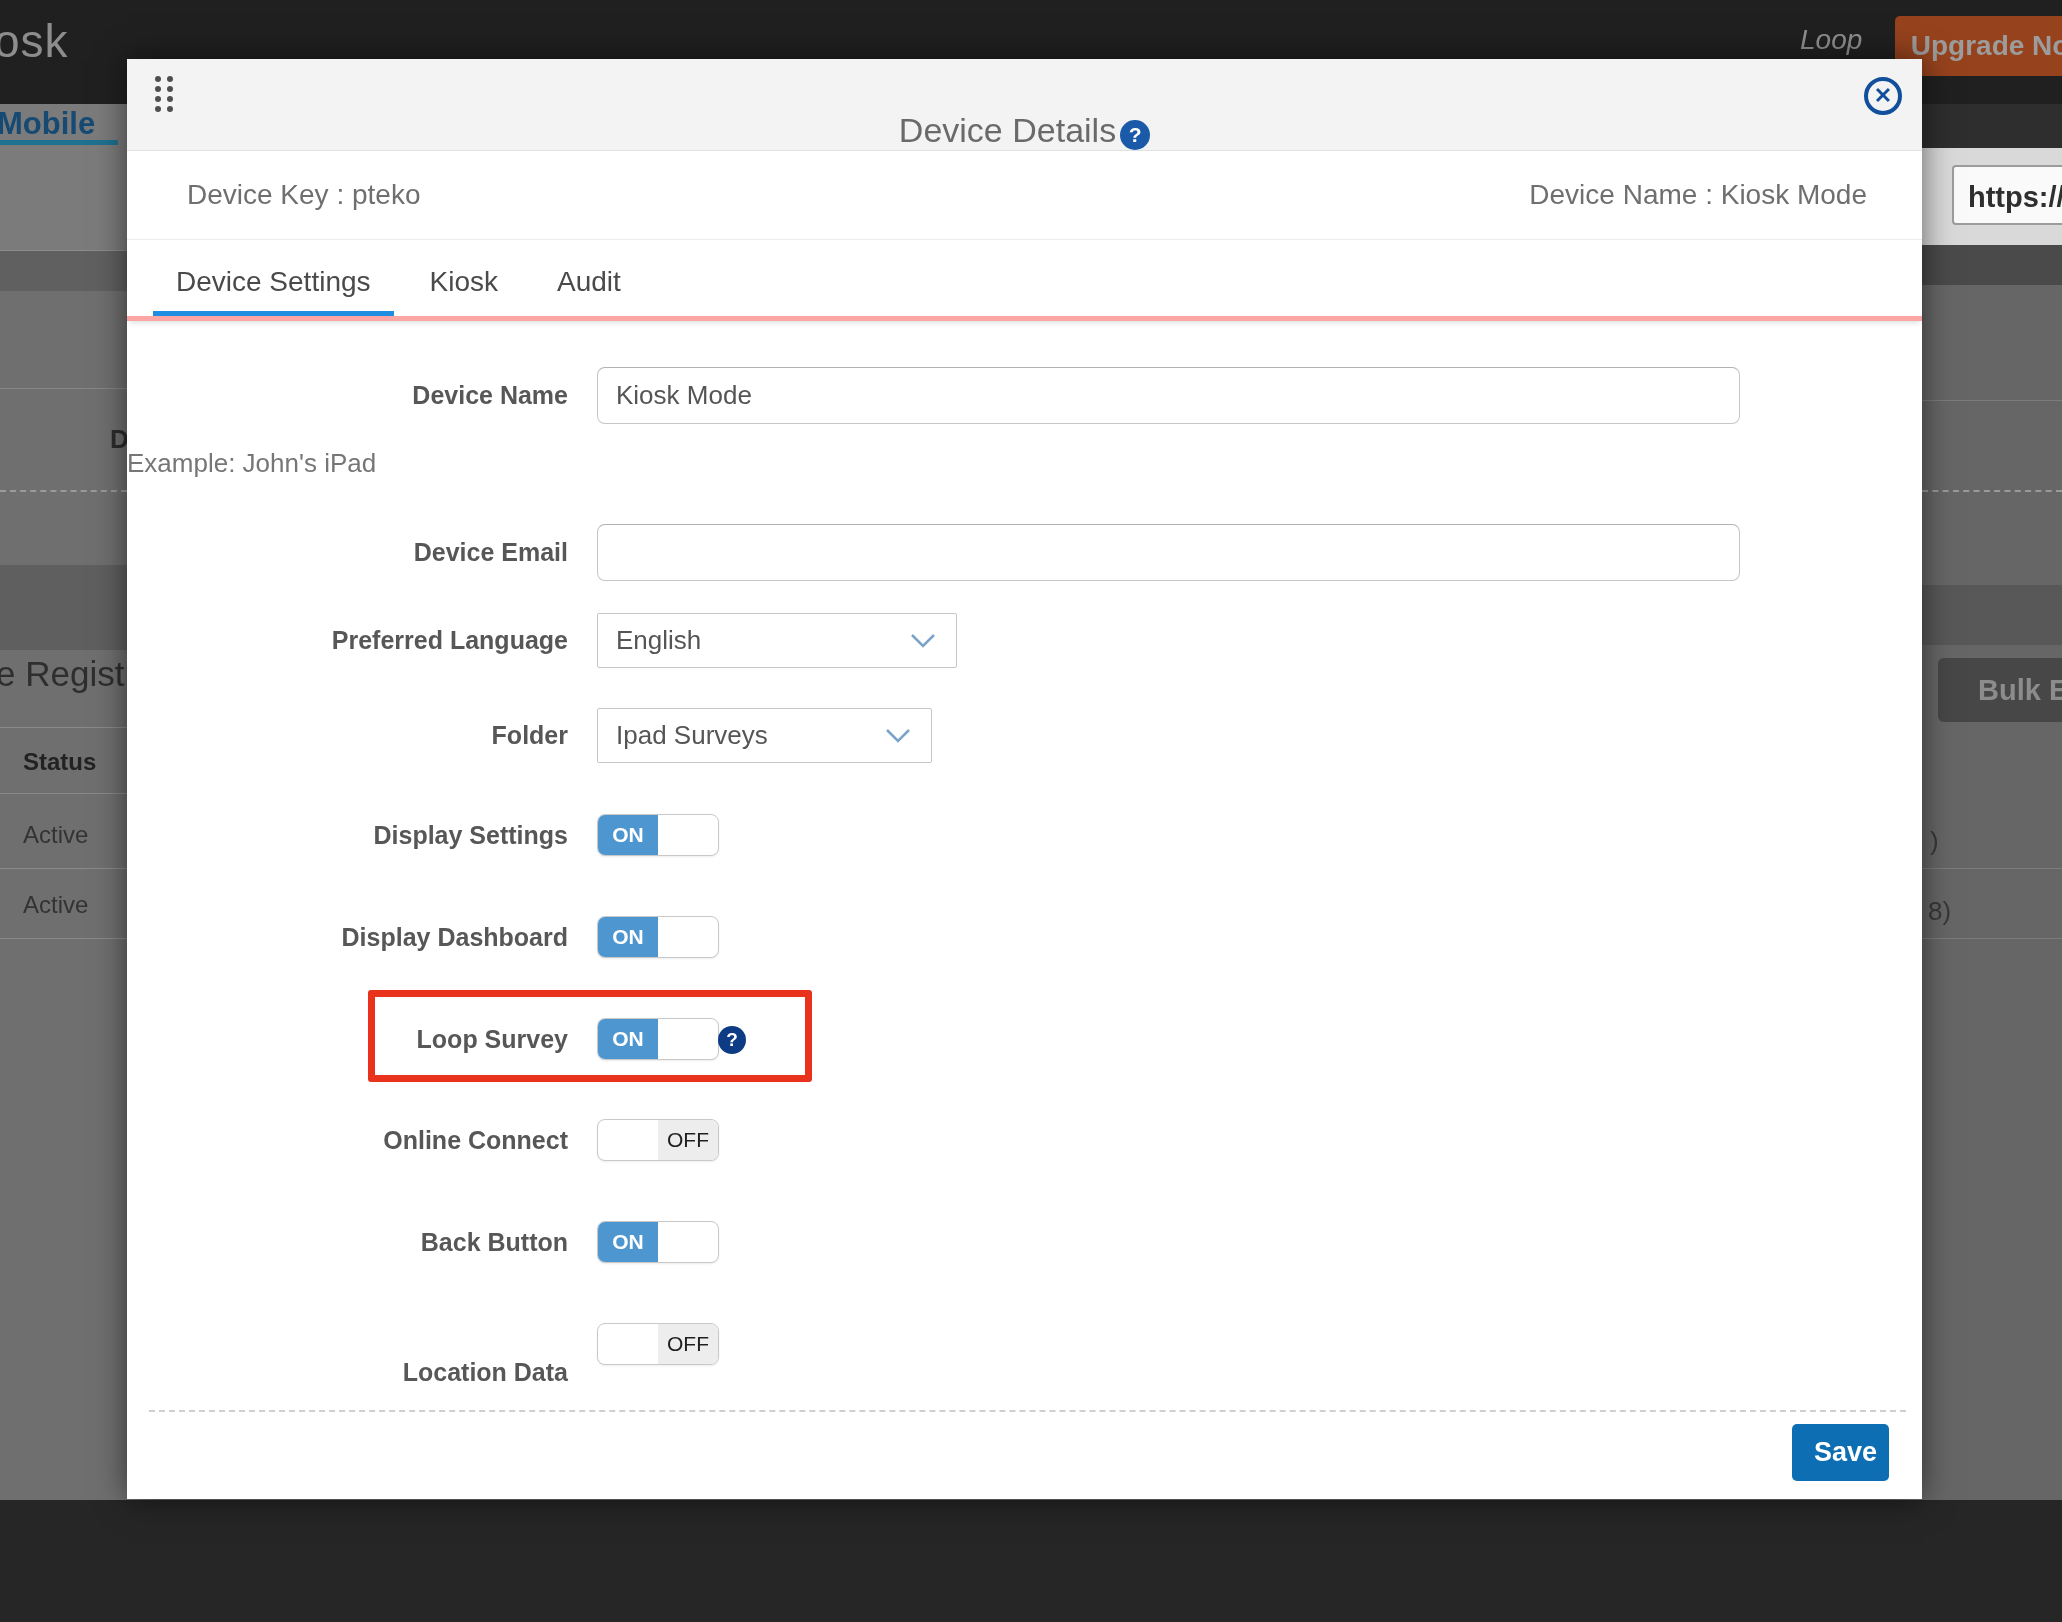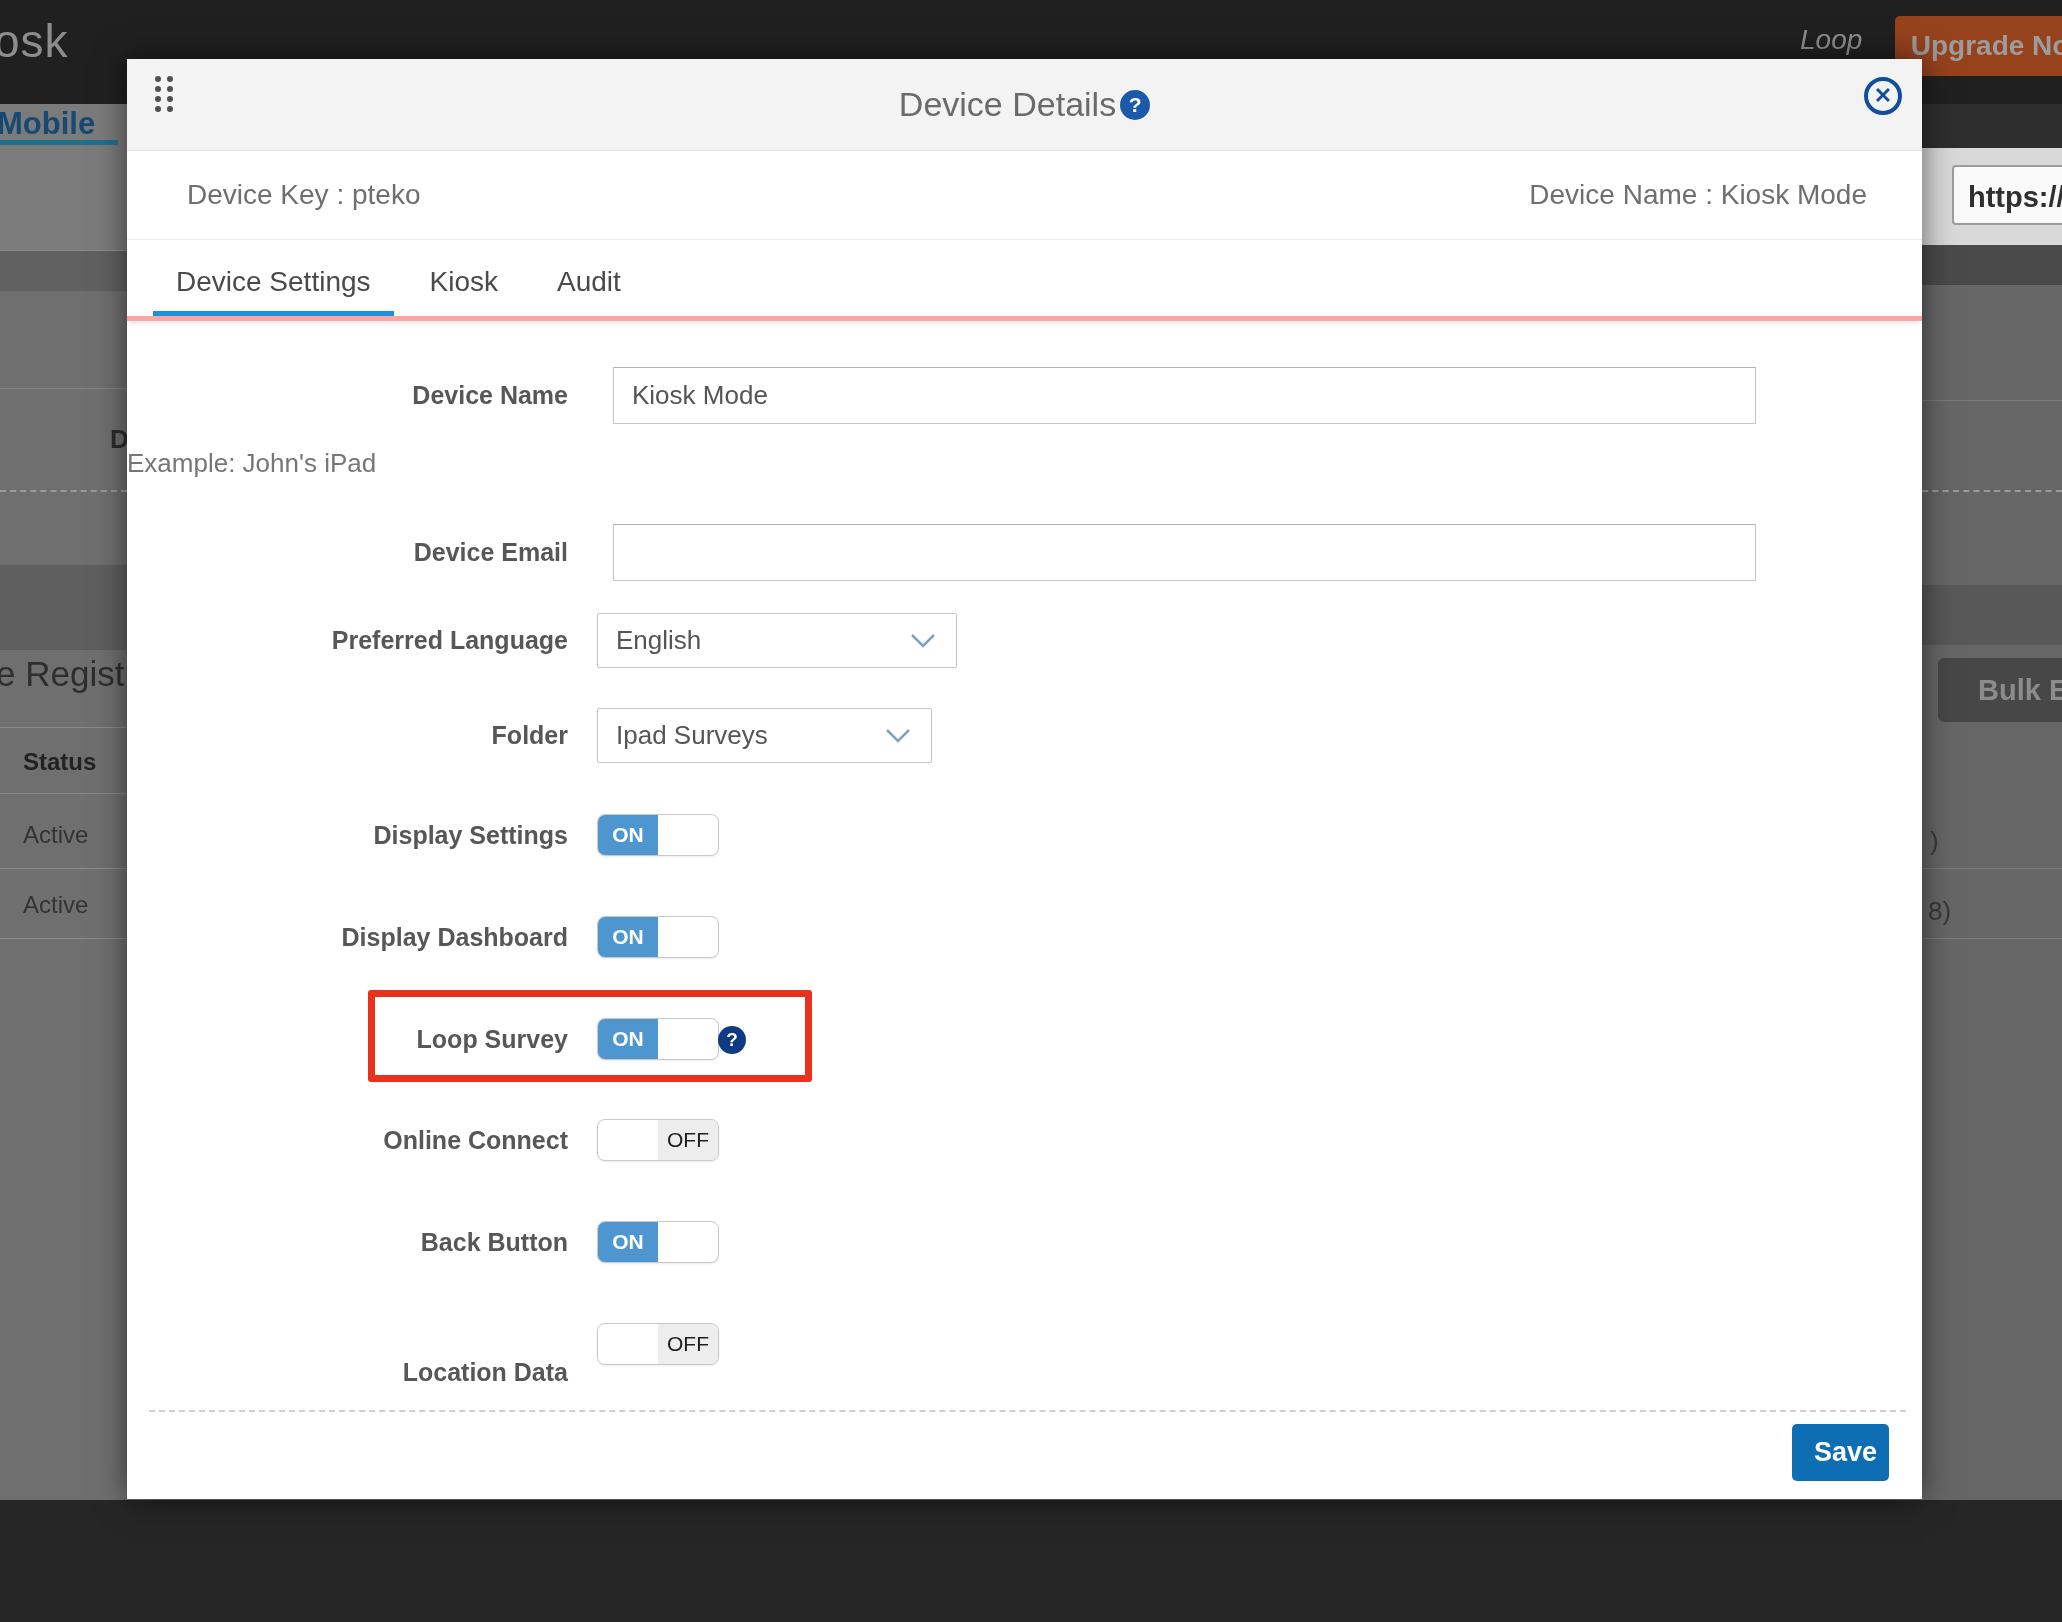--- a/index.html
+++ b/index.html
@@ -56,42 +56,42 @@
 
   
   .modal{position:absolute;left:127px;top:59px;width:1795px;height:1440px;background:#fff;
          z-index:10;box-shadow:0 0 30px rgba(0,0,0,0.55);}
   .m-header{position:absolute;left:0;top:0;width:100%;height:91px;background:#f3f3f3;
             border-bottom:1px solid #e2e2e2;}
   .drag{position:absolute;left:28px;top:17px;display:grid;grid-template-columns:6px 6px;
         grid-auto-rows:6px;column-gap:6px;row-gap:4px;cursor:move;}
   .drag span{width:6px;height:6px;border-radius:50%;background:#4f4f4f;}
   .m-title-wrap{position:absolute;left:0;top:0;width:100%;height:91px;display:flex;
-                align-items:center;justify-content:center;gap:4px;}
+                align-items:flex-end;justify-content:center;gap:4px;}
   .m-title{font-size:34px;color:#6a6a6a;}
   .help-badge{width:30px;height:30px;border-radius:50%;background:#1a5aa8;color:#fff;
               font-size:21px;font-weight:bold;display:flex;align-items:center;justify-content:center;}
   .m-close{position:absolute;left:1737px;top:18px;width:38px;height:38px;border:4px solid #114f9c;
            border-radius:50%;box-sizing:border-box;color:#114f9c;font-size:22px;font-weight:bold;
            display:flex;align-items:center;justify-content:center;cursor:pointer;background:transparent;}
   .m-subheader{position:absolute;left:0;top:91px;width:100%;height:90px;border-bottom:1px solid #ededed;
                box-sizing:border-box;display:flex;align-items:center;justify-content:space-between;
                padding:0 55px 0 60px;font-size:28px;color:#6f6f6f;}
   .m-tabs{position:absolute;left:0;top:181px;width:100%;height:81px;border-bottom:5px solid #fca5a5;
           box-sizing:border-box;display:flex;align-items:flex-end;padding-left:26px;
           box-shadow:0 4px 5px -2px rgba(0,0,0,0.12);}
   .tab{position:relative;padding:0 23px 18px 23px;margin-right:13px;font-size:28px;color:#4a4a4a;cursor:pointer;}
   .tab.active::after{content:"";position:absolute;left:0;bottom:0;width:100%;height:5px;background:#1e8ee3;}
 
   
   .f-label{position:absolute;left:0;width:441px;text-align:right;font-size:25px;font-weight:bold;
            color:#575757;}
   .f-input{position:absolute;left:470px;width:1143px;height:57px;border:1px solid #c6c6c6;
-           border-top-color:#b2b2b2;border-radius:0;box-sizing:border-box;padding:0 18px;
-           font-family:"Liberation Sans",sans-serif;font-size:26px;color:#555;background:#fff;margin-left:16px;}
+           border-top-color:#b2b2b2;border-radius:8px;box-sizing:border-box;padding:0 18px;
+           font-family:"Liberation Sans",sans-serif;font-size:26px;color:#555;background:#fff;}
   .hint{position:absolute;left:0;top:389px;width:1613px;text-align:left;font-size:26px;color:#767676;}
   .f-select{position:absolute;left:470px;height:55px;border:1px solid #c6c6c6;border-radius:2px;
             box-sizing:border-box;display:flex;align-items:center;justify-content:space-between;
             padding:0 20px 0 18px;font-size:26px;color:#555;background:#fff;cursor:pointer;}
   .toggle{position:absolute;left:470px;width:122px;height:42px;border:1px solid #c9c9c9;border-radius:8px;
           box-sizing:border-box;display:flex;overflow:hidden;background:#fff;cursor:pointer;
           box-shadow:0 1px 2px rgba(0,0,0,0.08);}
   .seg{flex:1;display:flex;align-items:center;justify-content:center;font-size:21px;}
   .seg-on{background:#4e96cf;color:#fff;font-weight:bold;}
   .seg-off{background:#ededed;color:#1f1f1f;}

